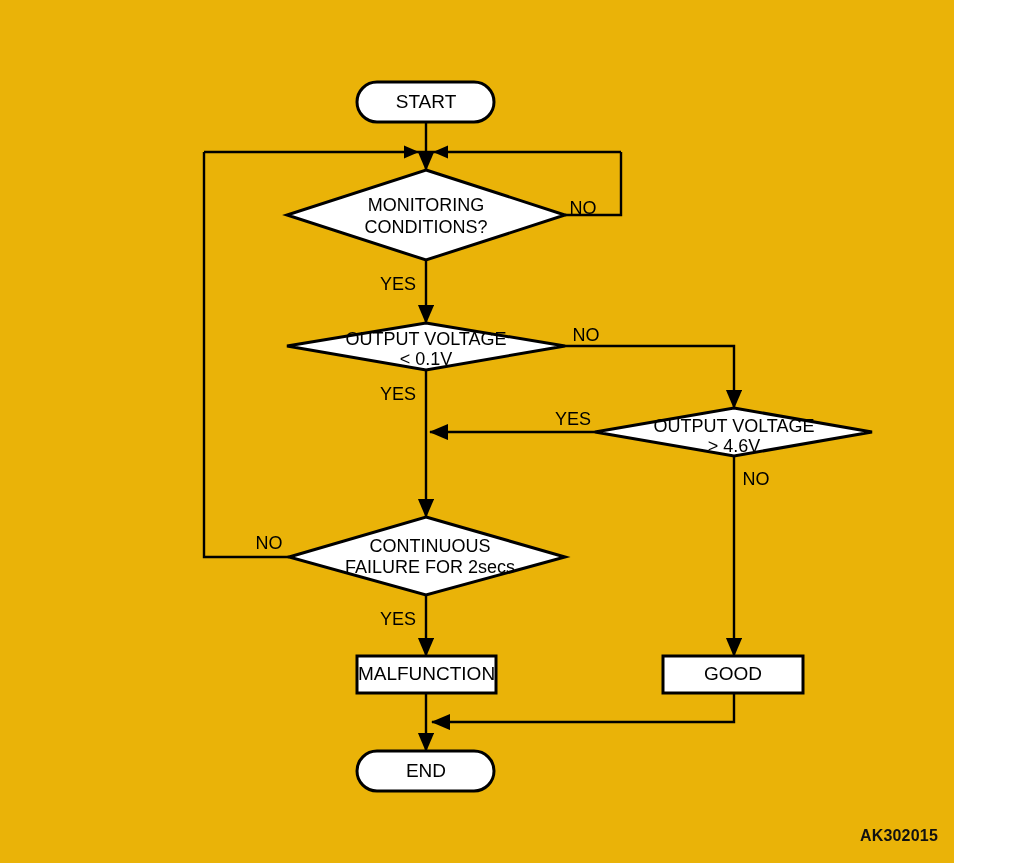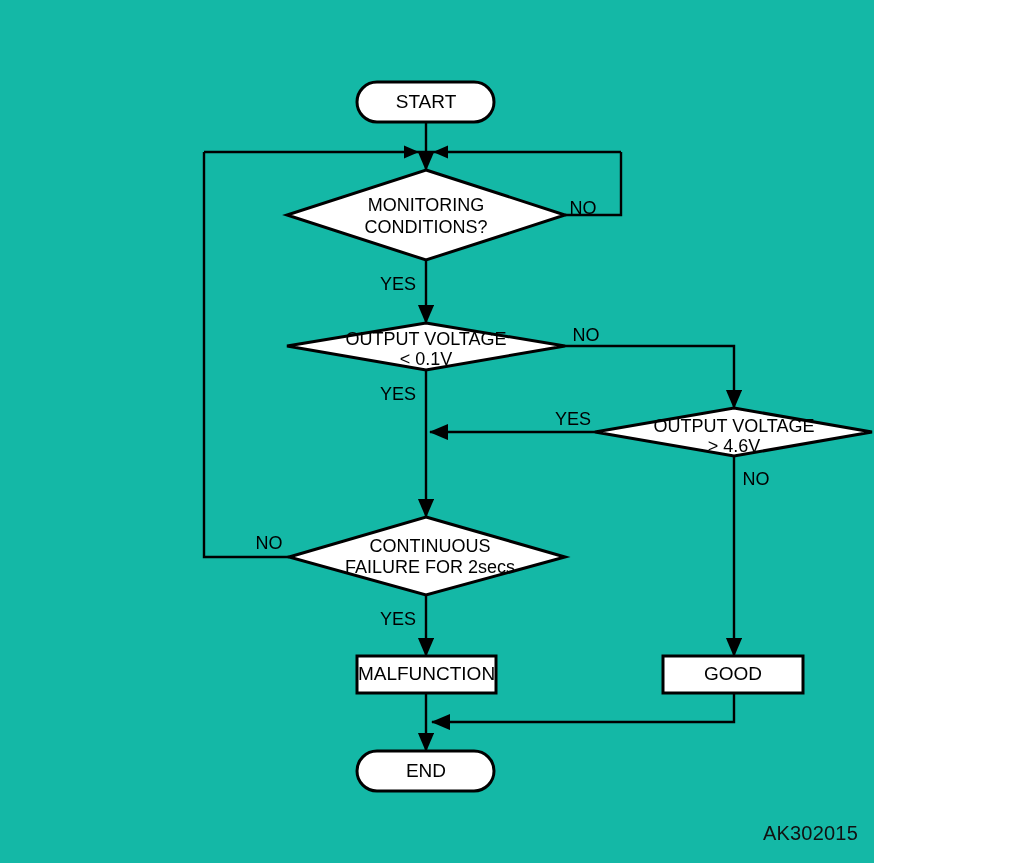--- a/index.html
+++ b/index.html
@@ -2,23 +2,23 @@
 <html><head>
 <meta charset="utf-8">
 <style>
   html, body {
     margin: 0;
     padding: 0;
     background: #ffffff;
   }
   #canvas {
     position: relative;
-    width: 874px;
+    width: 954px;
     height: 863px;
-    background: #14b8a6;
+    background: #eab308;
     font-family: "Liberation Sans", sans-serif;
     overflow: hidden;
   }
   svg#flow {
     position: absolute;
     left: 0;
     top: 0;
     width: 1010px;
     height: 863px;
   }
@@ -51,22 +51,22 @@
     font-size: 18px;
     fill: #000000;
     text-anchor: middle;
     dominant-baseline: middle;
   }
   .ref-code {
     position: absolute;
     right: 16px;
     bottom: 18px;
     font-family: "Liberation Sans", sans-serif;
-    font-size: 20px;
-    font-weight: normal;
+    font-size: 16px;
+    font-weight: bold;
     color: #111111;
     letter-spacing: 0.2px;
     text-align: center;
   }
 </style>
 </head>
 <body>
 
 <div id="canvas">
 

